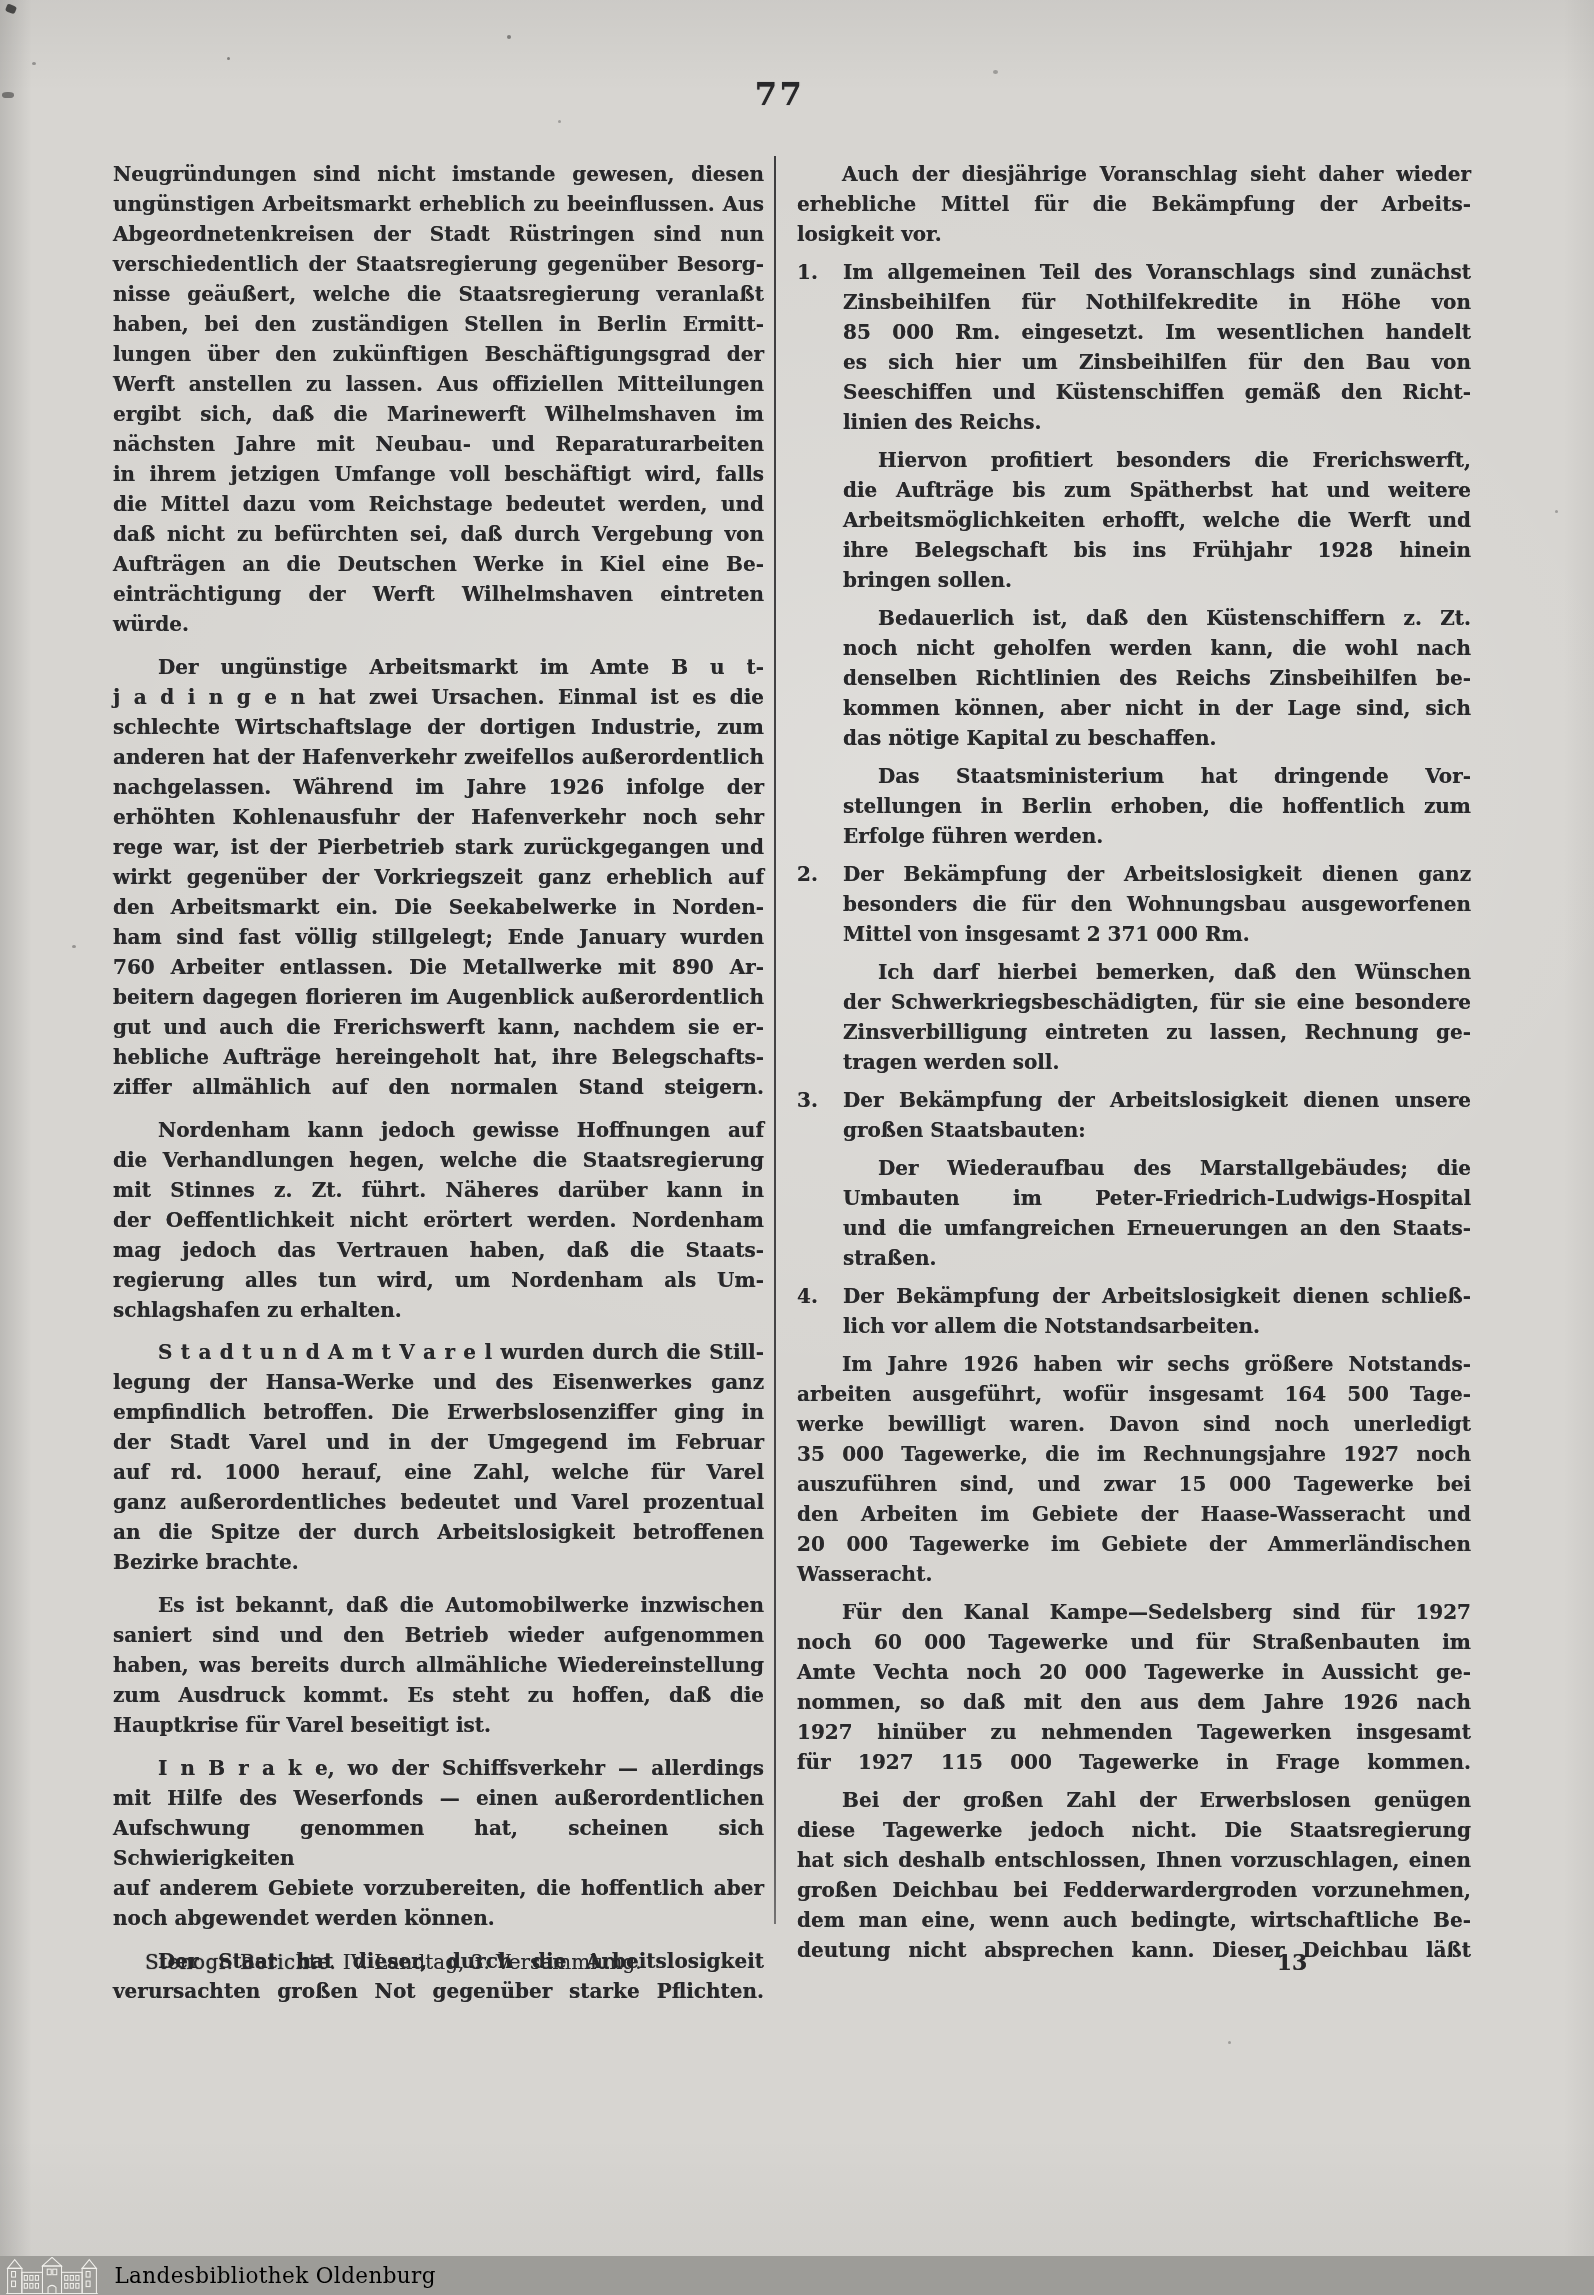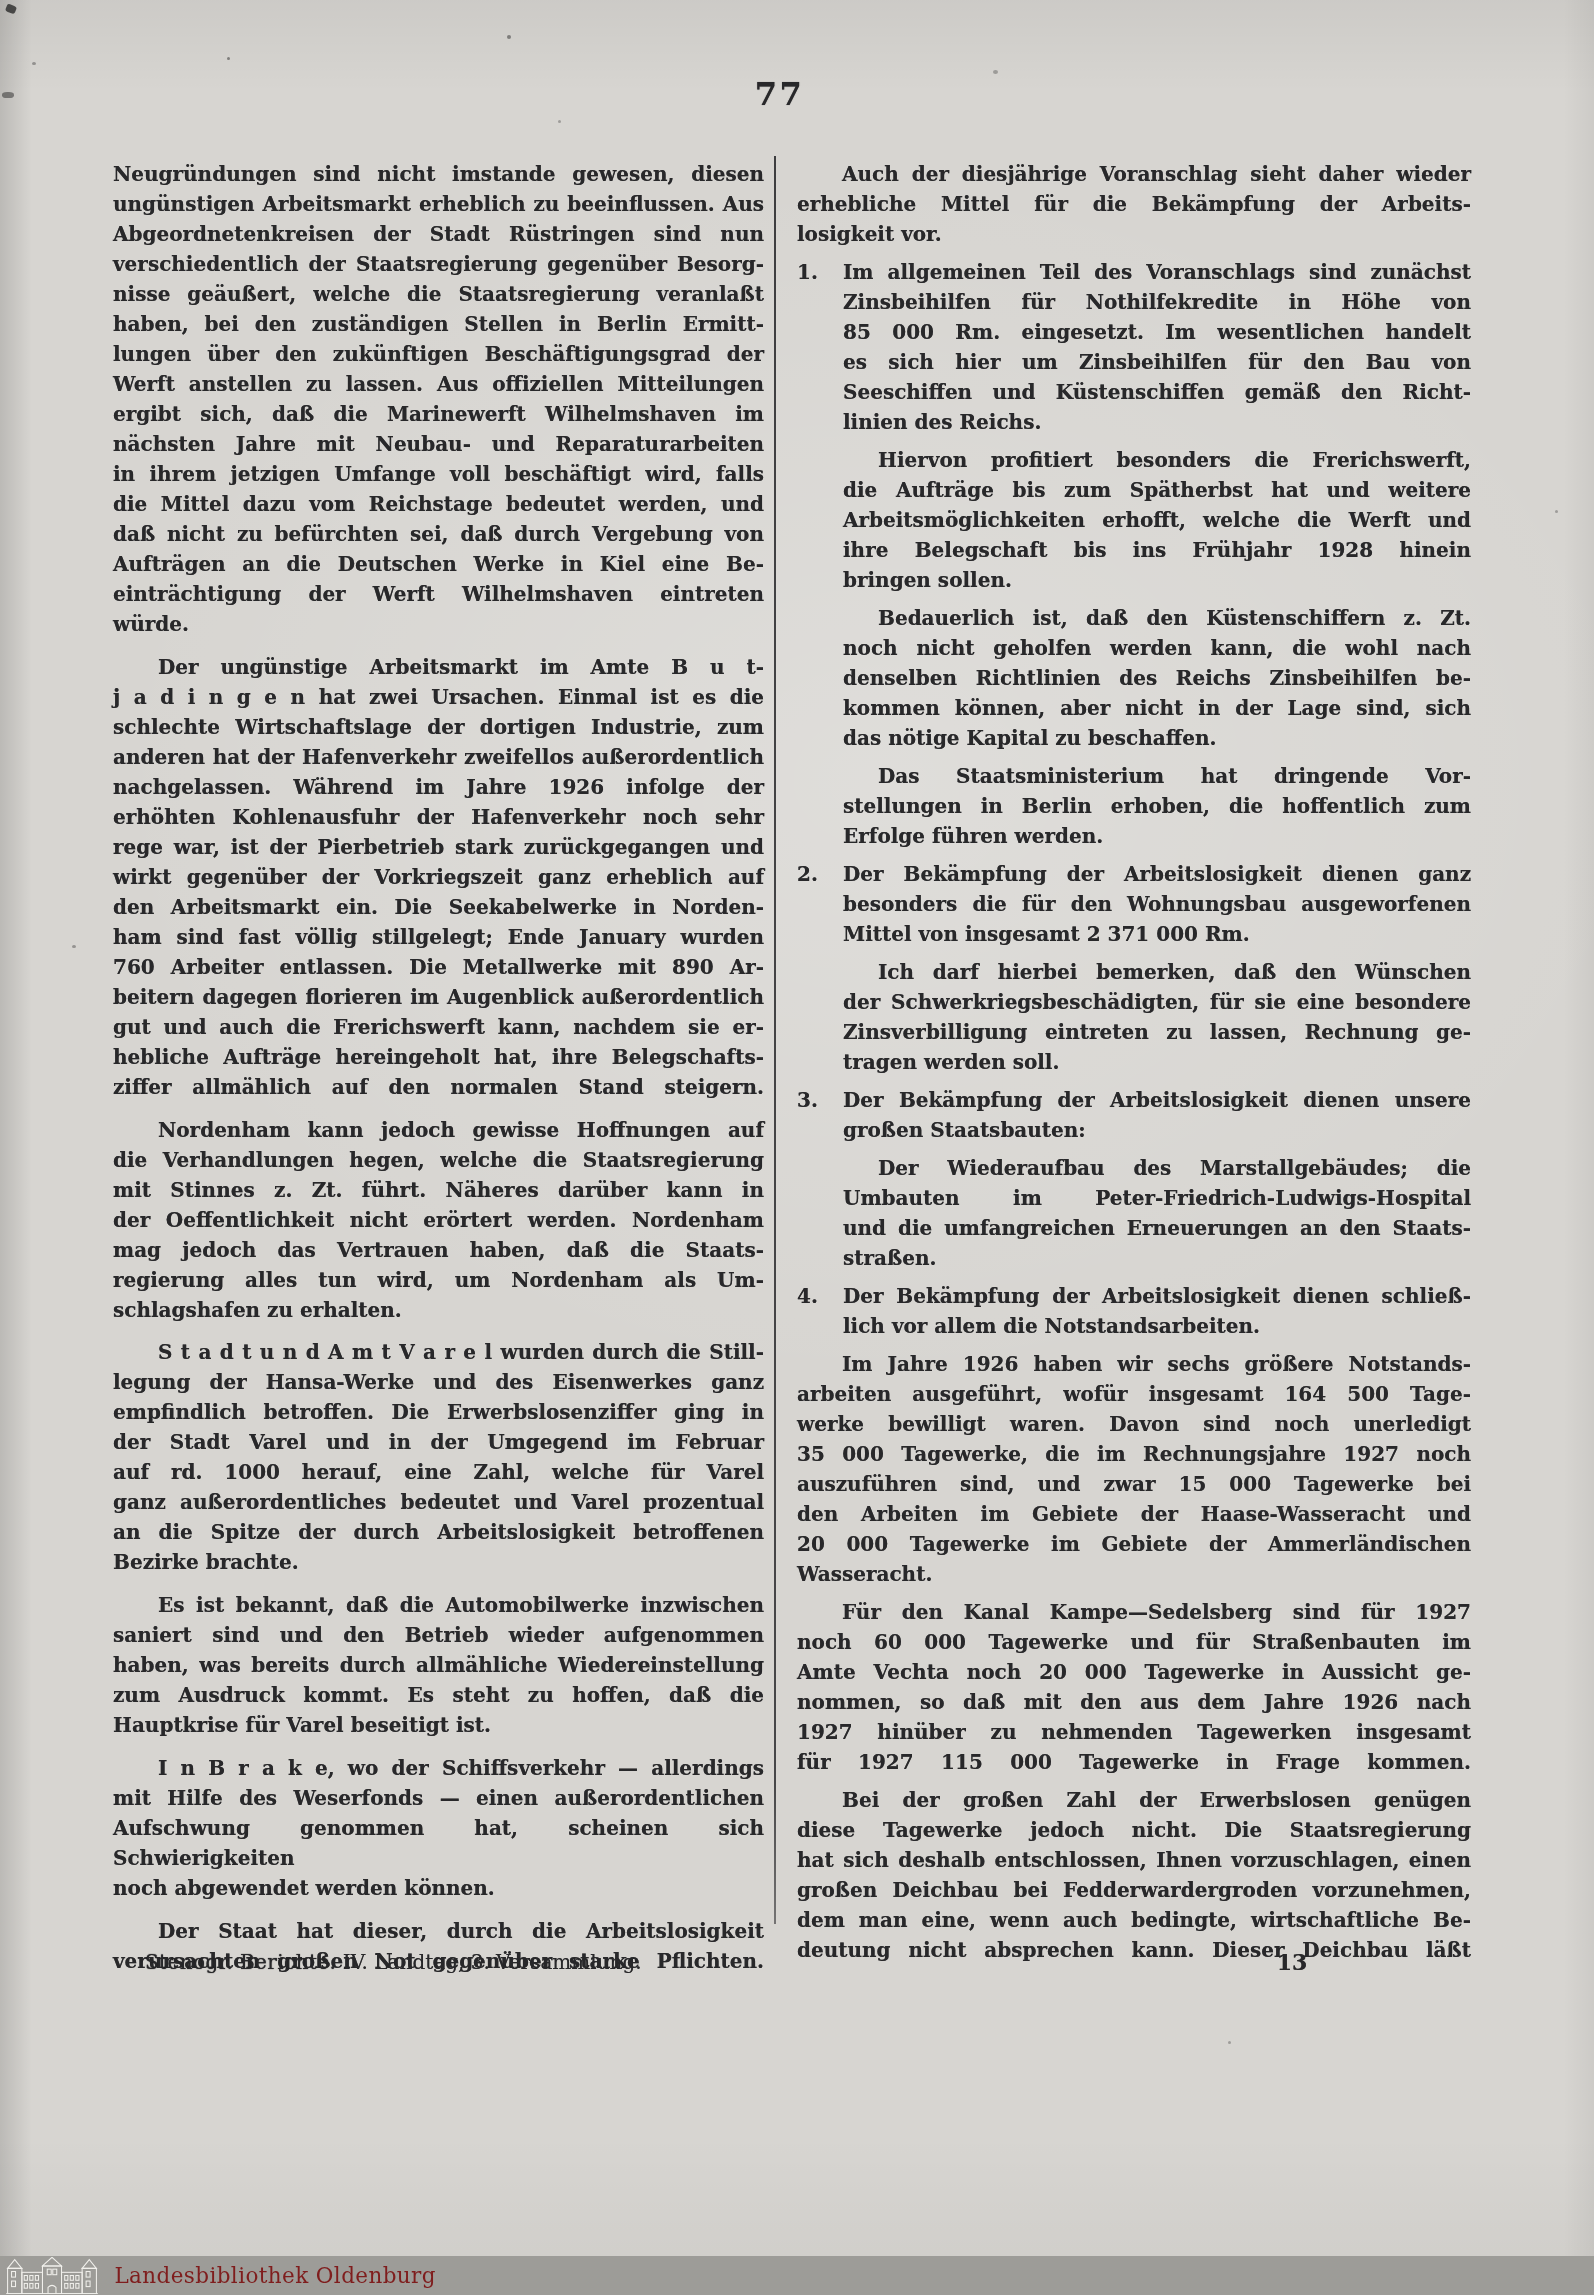--- a/index.html
+++ b/index.html
@@ -49,21 +49,21 @@
   .sig{
     position:absolute;left:1244px;top:1949px;width:96px;text-align:center;
     font-size:22px;font-weight:bold;text-shadow:0 0 0.6px rgba(30,30,30,.7);
   }
   .bottombar{
     position:absolute;left:0;bottom:0;width:1595px;height:39px;
     background:#9d9c98;display:flex;align-items:center;
   }
   .bottombar .bldg{margin-left:6.4px;flex:0 0 auto;}
   .bottombar .lib{
-    margin-left:16px;font-size:21.5px;color:#7f1d1d;letter-spacing:0.4px;
+    margin-left:16px;font-size:21.5px;color:#000000;letter-spacing:0.4px;
     font-family:"DejaVu Serif","Liberation Serif",serif;
   }
   .speck{position:absolute;background:rgba(25,25,25,.45);border-radius:50%;}
   .sp1{left:6.4px;top:4.8px;width:10.4px;height:8px;background:rgba(22,22,22,.7);transform:rotate(22deg);border-radius:30%;}
   .sp2{left:1.6px;top:92px;width:12.8px;height:6.4px;background:rgba(22,22,22,.45);border-radius:40%;}
   .sp3{left:507px;top:35px;width:4px;height:4px;}
   .sp4{left:227px;top:57px;width:3.2px;height:3.2px;}
   .sp5{left:32px;top:62px;width:4px;height:3.2px;background:rgba(25,25,25,.35);}
   .sp6{left:993px;top:70px;width:4.8px;height:4px;background:rgba(25,25,25,.3);}
   .sp7{left:1555px;top:510px;width:3.2px;height:3.2px;background:rgba(25,25,25,.3);}
@@ -147,20 +147,21 @@
         <div class="line ind">Es ist bekannt, daß die Automobilwerke inzwischen</div>
         <div class="line">saniert sind und den Betrieb wieder aufgenommen</div>
         <div class="line">haben, was bereits durch allmähliche Wiedereinstellung</div>
         <div class="line">zum Ausdruck kommt. Es steht zu hoffen, daß die</div>
         <div class="line last">Hauptkrise für Varel beseitigt ist.</div>
       </div>
       <div class="para">
         <div class="line ind">I n  B r a k e, wo der Schiffsverkehr — allerdings</div>
         <div class="line">mit Hilfe des Weserfonds — einen außerordentlichen</div>
         <div class="line">Aufschwung genommen hat, scheinen sich Schwierigkeiten</div>
+        <div class="line">auf anderem Gebiete vorzubereiten, die hoffentlich aber</div>
         <div class="line last">noch abgewendet werden können.</div>
       </div>
       <div class="para">
         <div class="line ind">Der Staat hat dieser, durch die Arbeitslosigkeit</div>
         <div class="line">verursachten großen Not gegenüber starke Pflichten.</div>
       </div>
     </div>
 
   <div class="divider"></div>
 

